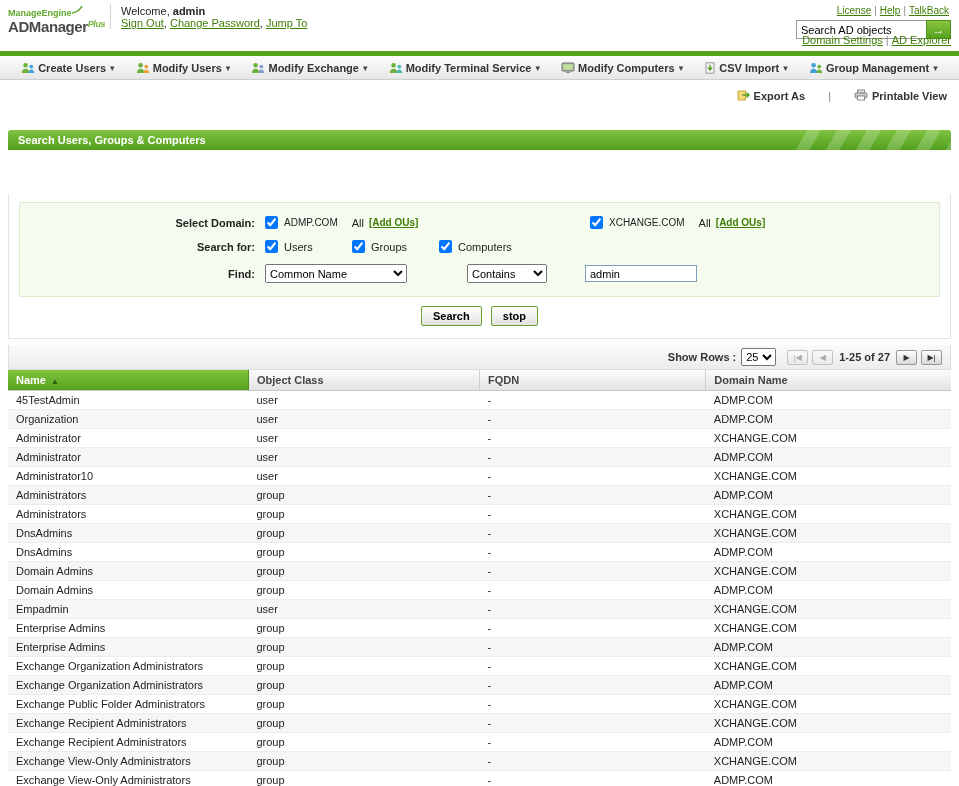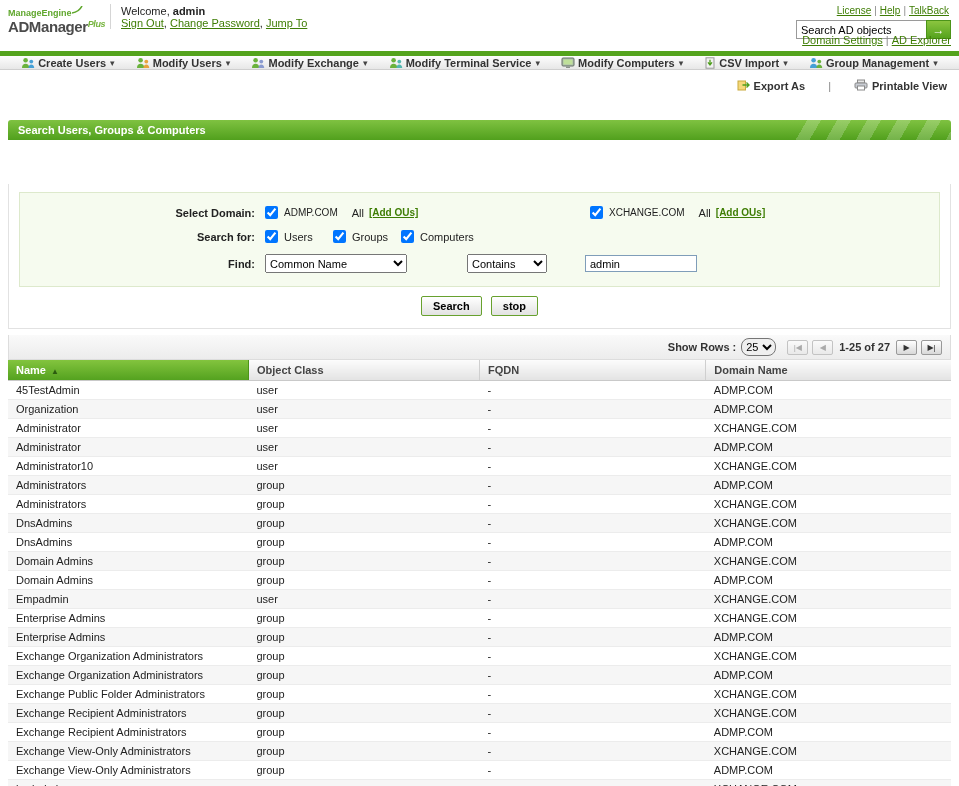--- a/index.html
+++ b/index.html
@@ -36,21 +36,21 @@
   .tab { background:linear-gradient(#fbfbfb,#dedede); border:1px solid #c4c4c4; border-bottom:none;
          border-radius:3px 3px 0 0; padding:3px 0 4px 0; width:84px; text-align:center;
          font-weight:bold; font-size:11px; color:#333; margin-right:3px; cursor:pointer; }
   .tab.active { background:linear-gradient(#7fc241,#4f9e1b); color:#fff; border-color:#549f22; position:relative; }
   .tab.active::after { content:""; position:absolute; bottom:-5px; left:50%; margin-left:-5px;
          border-left:5px solid transparent; border-right:5px solid transparent; border-top:5px solid #fff; z-index:5; }
   .tab-right { margin-left:auto; padding-bottom:5px; font-size:11px; }
   .green-strip { height:5px; background:#54a31d; }
 
   
-  .toolbar { display:flex; justify-content:space-evenly; align-items:center; height:14px;
+  .toolbar { display:flex; justify-content:space-evenly; align-items:center; height:24px;
              background:linear-gradient(#fdfdfd,#e7e7e7); border-bottom:1px solid #cfcfcf; }
   .tool-item { display:flex; align-items:center; gap:3px; font-weight:bold; font-size:11px; color:#333; cursor:pointer; }
   .tool-item .icon { display:inline-flex; }
   .caret { font-size:9px; color:#444; margin-left:1px; }
 
   
   .actions-row { display:flex; justify-content:flex-end; align-items:center; gap:20px; padding:9px 12px 3px 0; }
   .action-link { display:flex; align-items:center; gap:4px; font-weight:bold; color:#333; cursor:pointer; }
 
   
@@ -65,34 +65,34 @@
   .form-box { background:#f6fbef; border:1px solid #dde9cc; padding:13px 10px 11px 10px; }
   .form-row { display:flex; align-items:center; margin-bottom:11px; }
   .form-row:last-child { margin-bottom:2px; }
   .form-label { width:235px; text-align:right; font-weight:bold; padding-right:10px; font-size:11px; color:#222; }
   .domain-group { display:flex; align-items:center; }
   .domain-group.first { width:325px; }
   .form-box input[type=checkbox] { width:13px; height:13px; margin:0 6px 0 0; }
   .domain-name { font-size:10px; color:#222; }
   .all-label { margin-left:14px; }
   .addous-link { color:#3e7d04; font-weight:bold; text-decoration:underline; margin-left:5px; font-size:10px; }
-  .obj-type { display:flex; align-items:center; width:68px; }
+  .obj-type { display:flex; align-items:center; width:87px; }
   .find-attr { width:142px; height:19px; font-size:11px; font-family:inherit; }
   .find-op { width:80px; height:19px; font-size:11px; font-family:inherit; margin-left:60px; }
   .find-input { width:112px; height:17px; border:1px solid #7f9db9; font-size:11px; padding:1px 4px; margin-left:38px; font-family:inherit; }
   .search-footer { border:1px solid #e2e2e2; border-top:none; text-align:center; padding:9px 0 12px 0; background:#fff; }
   .btn { display:inline-block; border:1px solid #67a12e; background:linear-gradient(#ffffff,#e2e2e2);
          padding:3px 11px; font-weight:bold; font-size:11px; border-radius:2px; margin:0 3px; cursor:pointer; font-family:inherit; }
 
   
   .pagination-row { display:flex; justify-content:flex-end; align-items:center; gap:5px;
                     background:linear-gradient(#fafafa,#ececec); border:1px solid #ddd; border-top:none;
                     padding:3px 8px; font-size:11px; }
   .show-rows-label { font-weight:bold; color:#333; }
-  .show-rows { height:18px; font-size:11px; font-family:inherit; margin-right:6px;border-radius:8px; }
+  .show-rows { height:18px; font-size:11px; font-family:inherit; margin-right:6px; }
   .pg-btn { min-width:21px; height:15px; font-size:8px; line-height:13px; text-align:center; border:1px solid #999;
             border-radius:2px; background:linear-gradient(#fff,#d8d8d8); color:#333; cursor:pointer; padding:0 2px; }
   .pg-btn.disabled { color:#aaa; border-color:#c3c3c3; background:linear-gradient(#fafafa,#e9e9e9); cursor:default; }
   .page-info { font-weight:bold; color:#333; margin:0 2px; }
 
   table.results { width:100%; border-collapse:collapse; table-layout:fixed; background:#fff; }
   .results thead th { background:linear-gradient(#fcfcfc,#e3e3e3); font-size:11px; text-align:left;
             padding:4px 8px; color:#444; border-right:1px solid #cfcfcf; border-bottom:1px solid #c9c9c9;
             font-weight:bold; white-space:nowrap; overflow:hidden; }
   .results thead th:last-child { border-right:none; }

